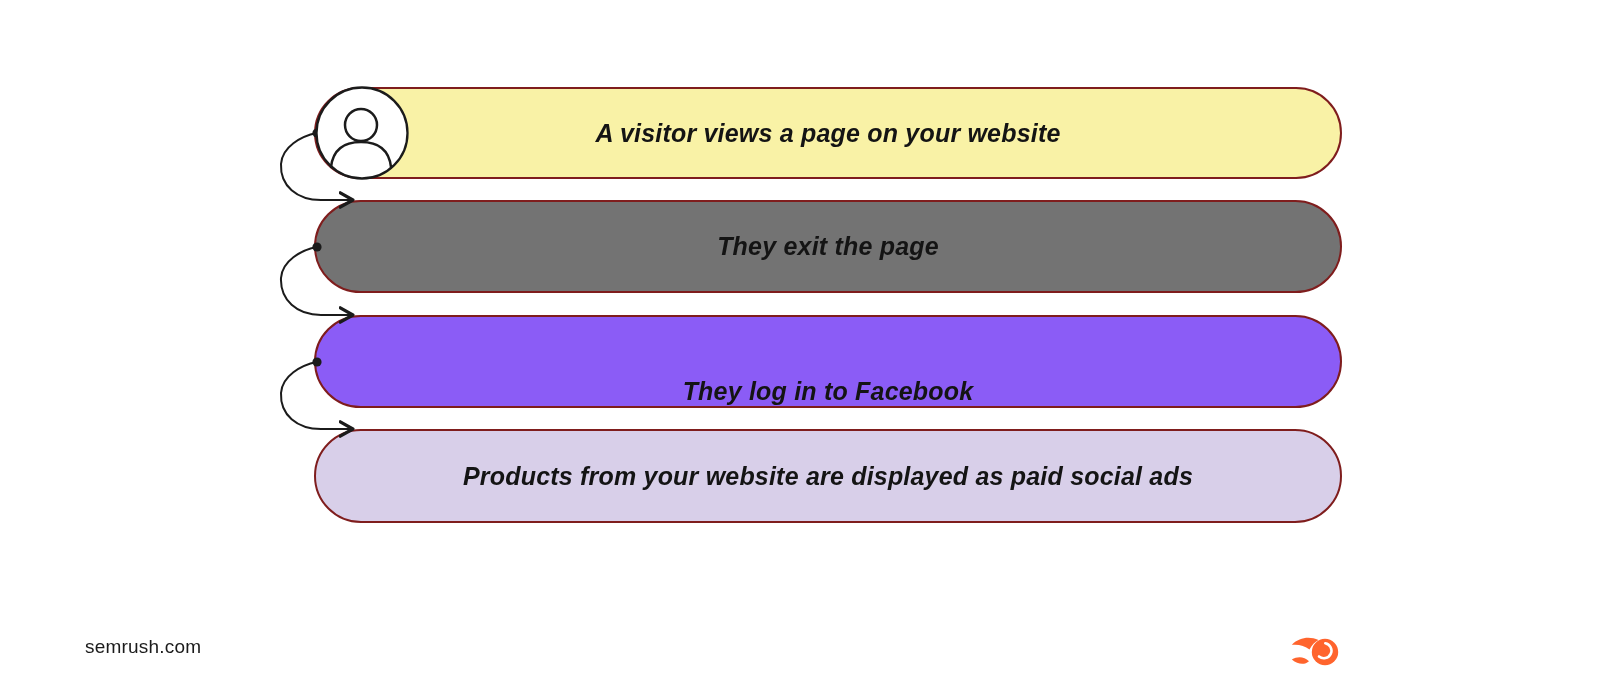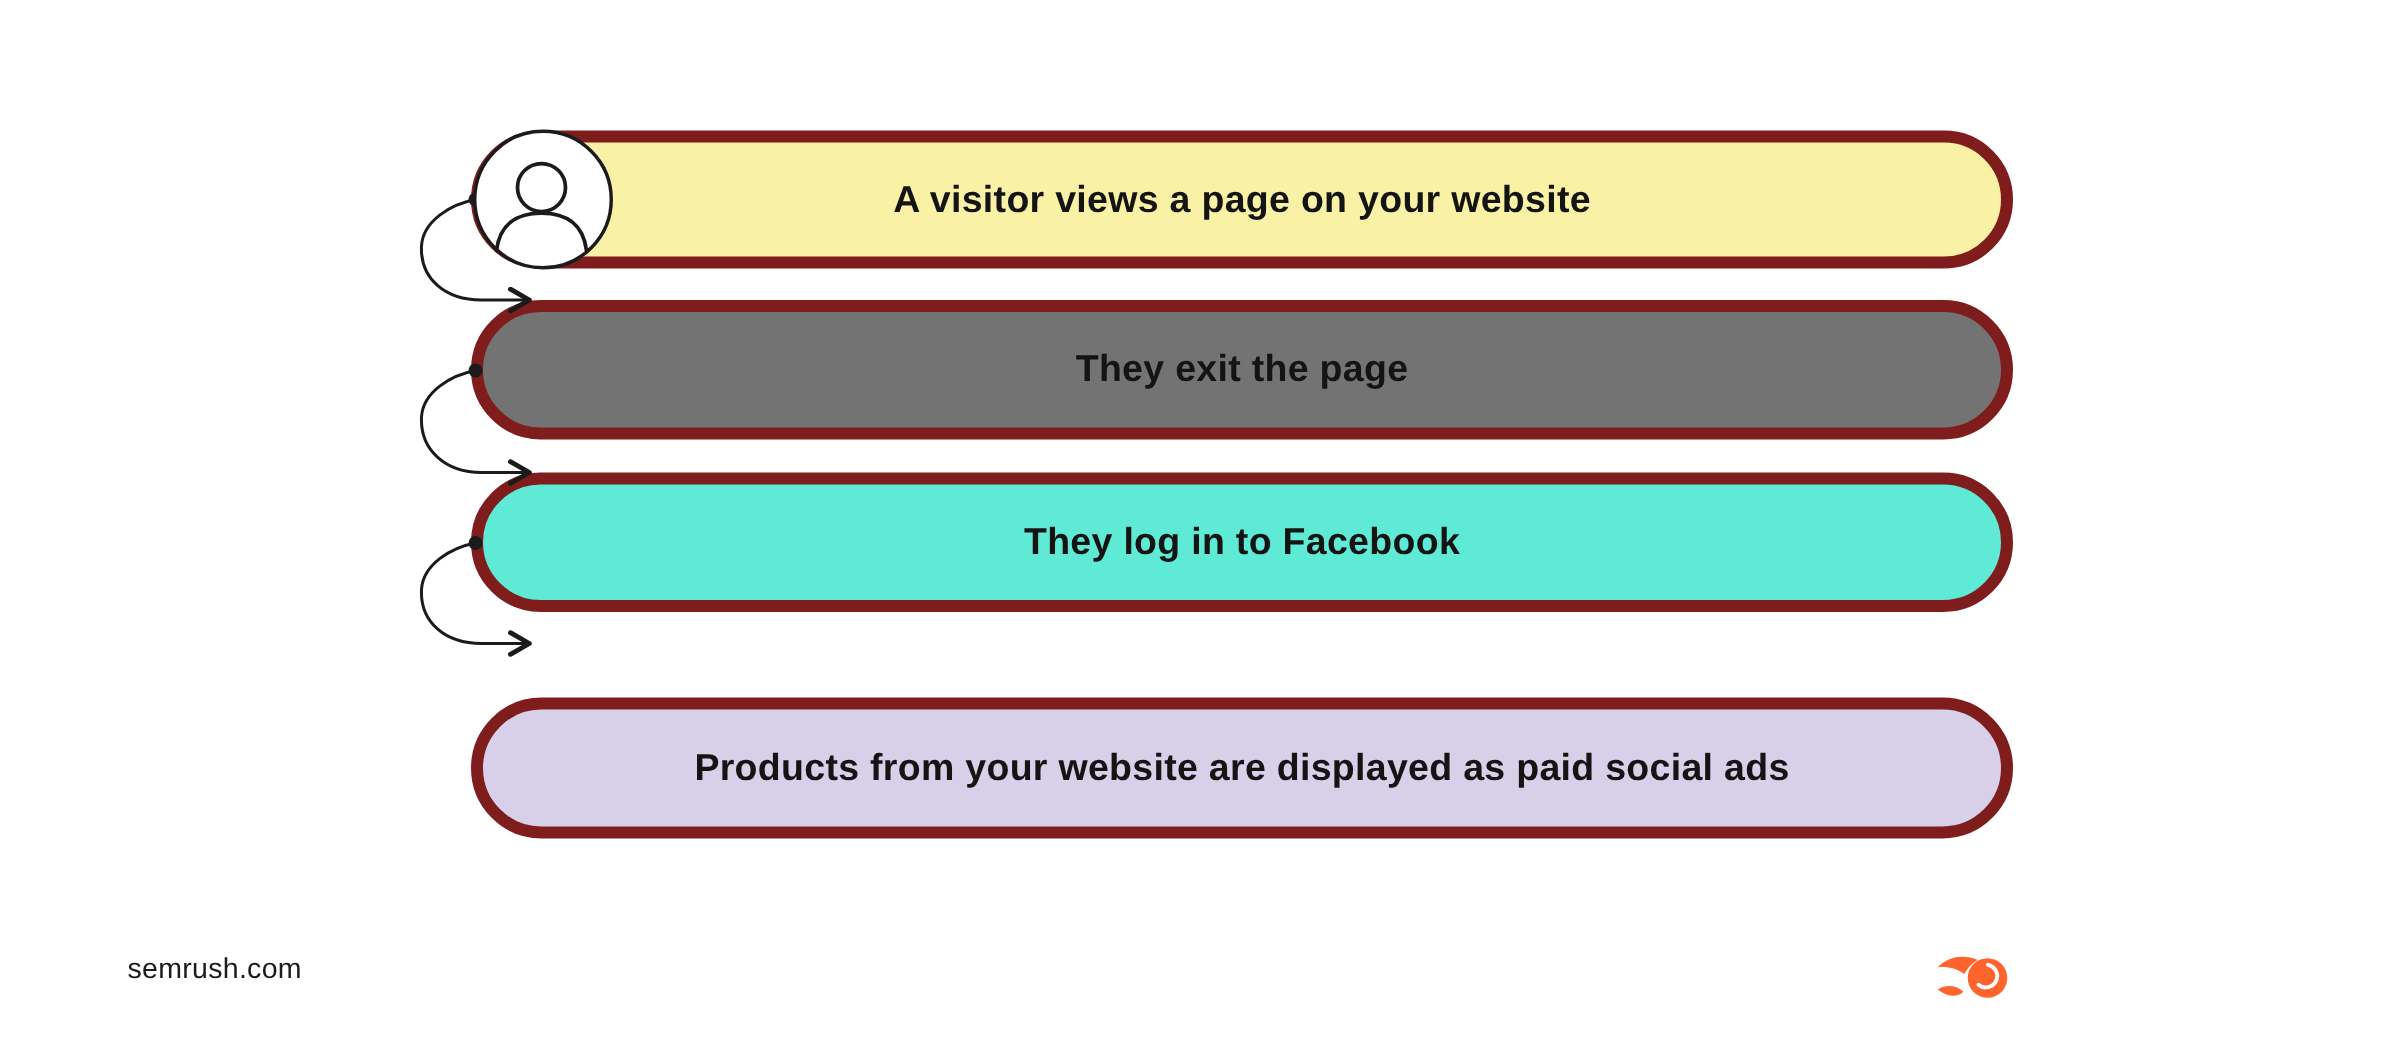--- a/index.html
+++ b/index.html
@@ -11,25 +11,26 @@
     width: 1600px;
     height: 698px;
     background: #ffffff;
     overflow: hidden;
   }
 
   .step {
     position: absolute;
     left: 314px;
     width: 1028px;
-    border: 8px solid #7f1d1d;
+    border: 2px solid #7f1d1d;
     border-radius: 50px;
     display: flex;
     align-items: center;
     justify-content: center;
+    font-style: italic;
   }
   .step .step-label {
     font-size: 25px;
     font-weight: 700;
     color: #141414;
     letter-spacing: 0.2px;
     text-align: center;
   }
   .step-0 { top: 87px;  height: 92px; }
   .step-1 { top: 200px; height: 93px; }
@@ -73,24 +74,24 @@
 <body>
 
 <div class="canvas">
 
   <div class="step step-0" style="background-color: rgb(249, 242, 166);">
     <span class="step-label">A visitor views a page on your website</span>
   </div>
   <div class="step step-1" style="background-color: #737373;">
     <span class="step-label">They exit the page</span>
   </div>
-  <div class="step step-2" style="background-color: #5eead4;">
+  <div class="step step-2" style="background-color: #8b5cf6; align-items: flex-end;">
     <span class="step-label">They log in to Facebook</span>
   </div>
-  <div class="step step-3" style="background-color: rgb(216, 207, 233); margin-top: 36px;">
+  <div class="step step-3" style="background-color: rgb(216, 207, 233);">
     <span class="step-label">Products from your website are displayed as paid social ads</span>
   </div>
 
   <svg class="overlay" viewBox="0 0 1600 698" xmlns="http://www.w3.org/2000/svg">
     <defs>
       <marker id="arrowhead" viewBox="0 0 10 10" refX="7.5" refY="5" markerWidth="9" markerHeight="9" orient="auto">
         <path d="M1 1 L8 5 L1 9" fill="none" stroke="#1b1b1b" stroke-width="1.8" stroke-linecap="round" stroke-linejoin="round"></path>
       </marker>
     </defs>
 

